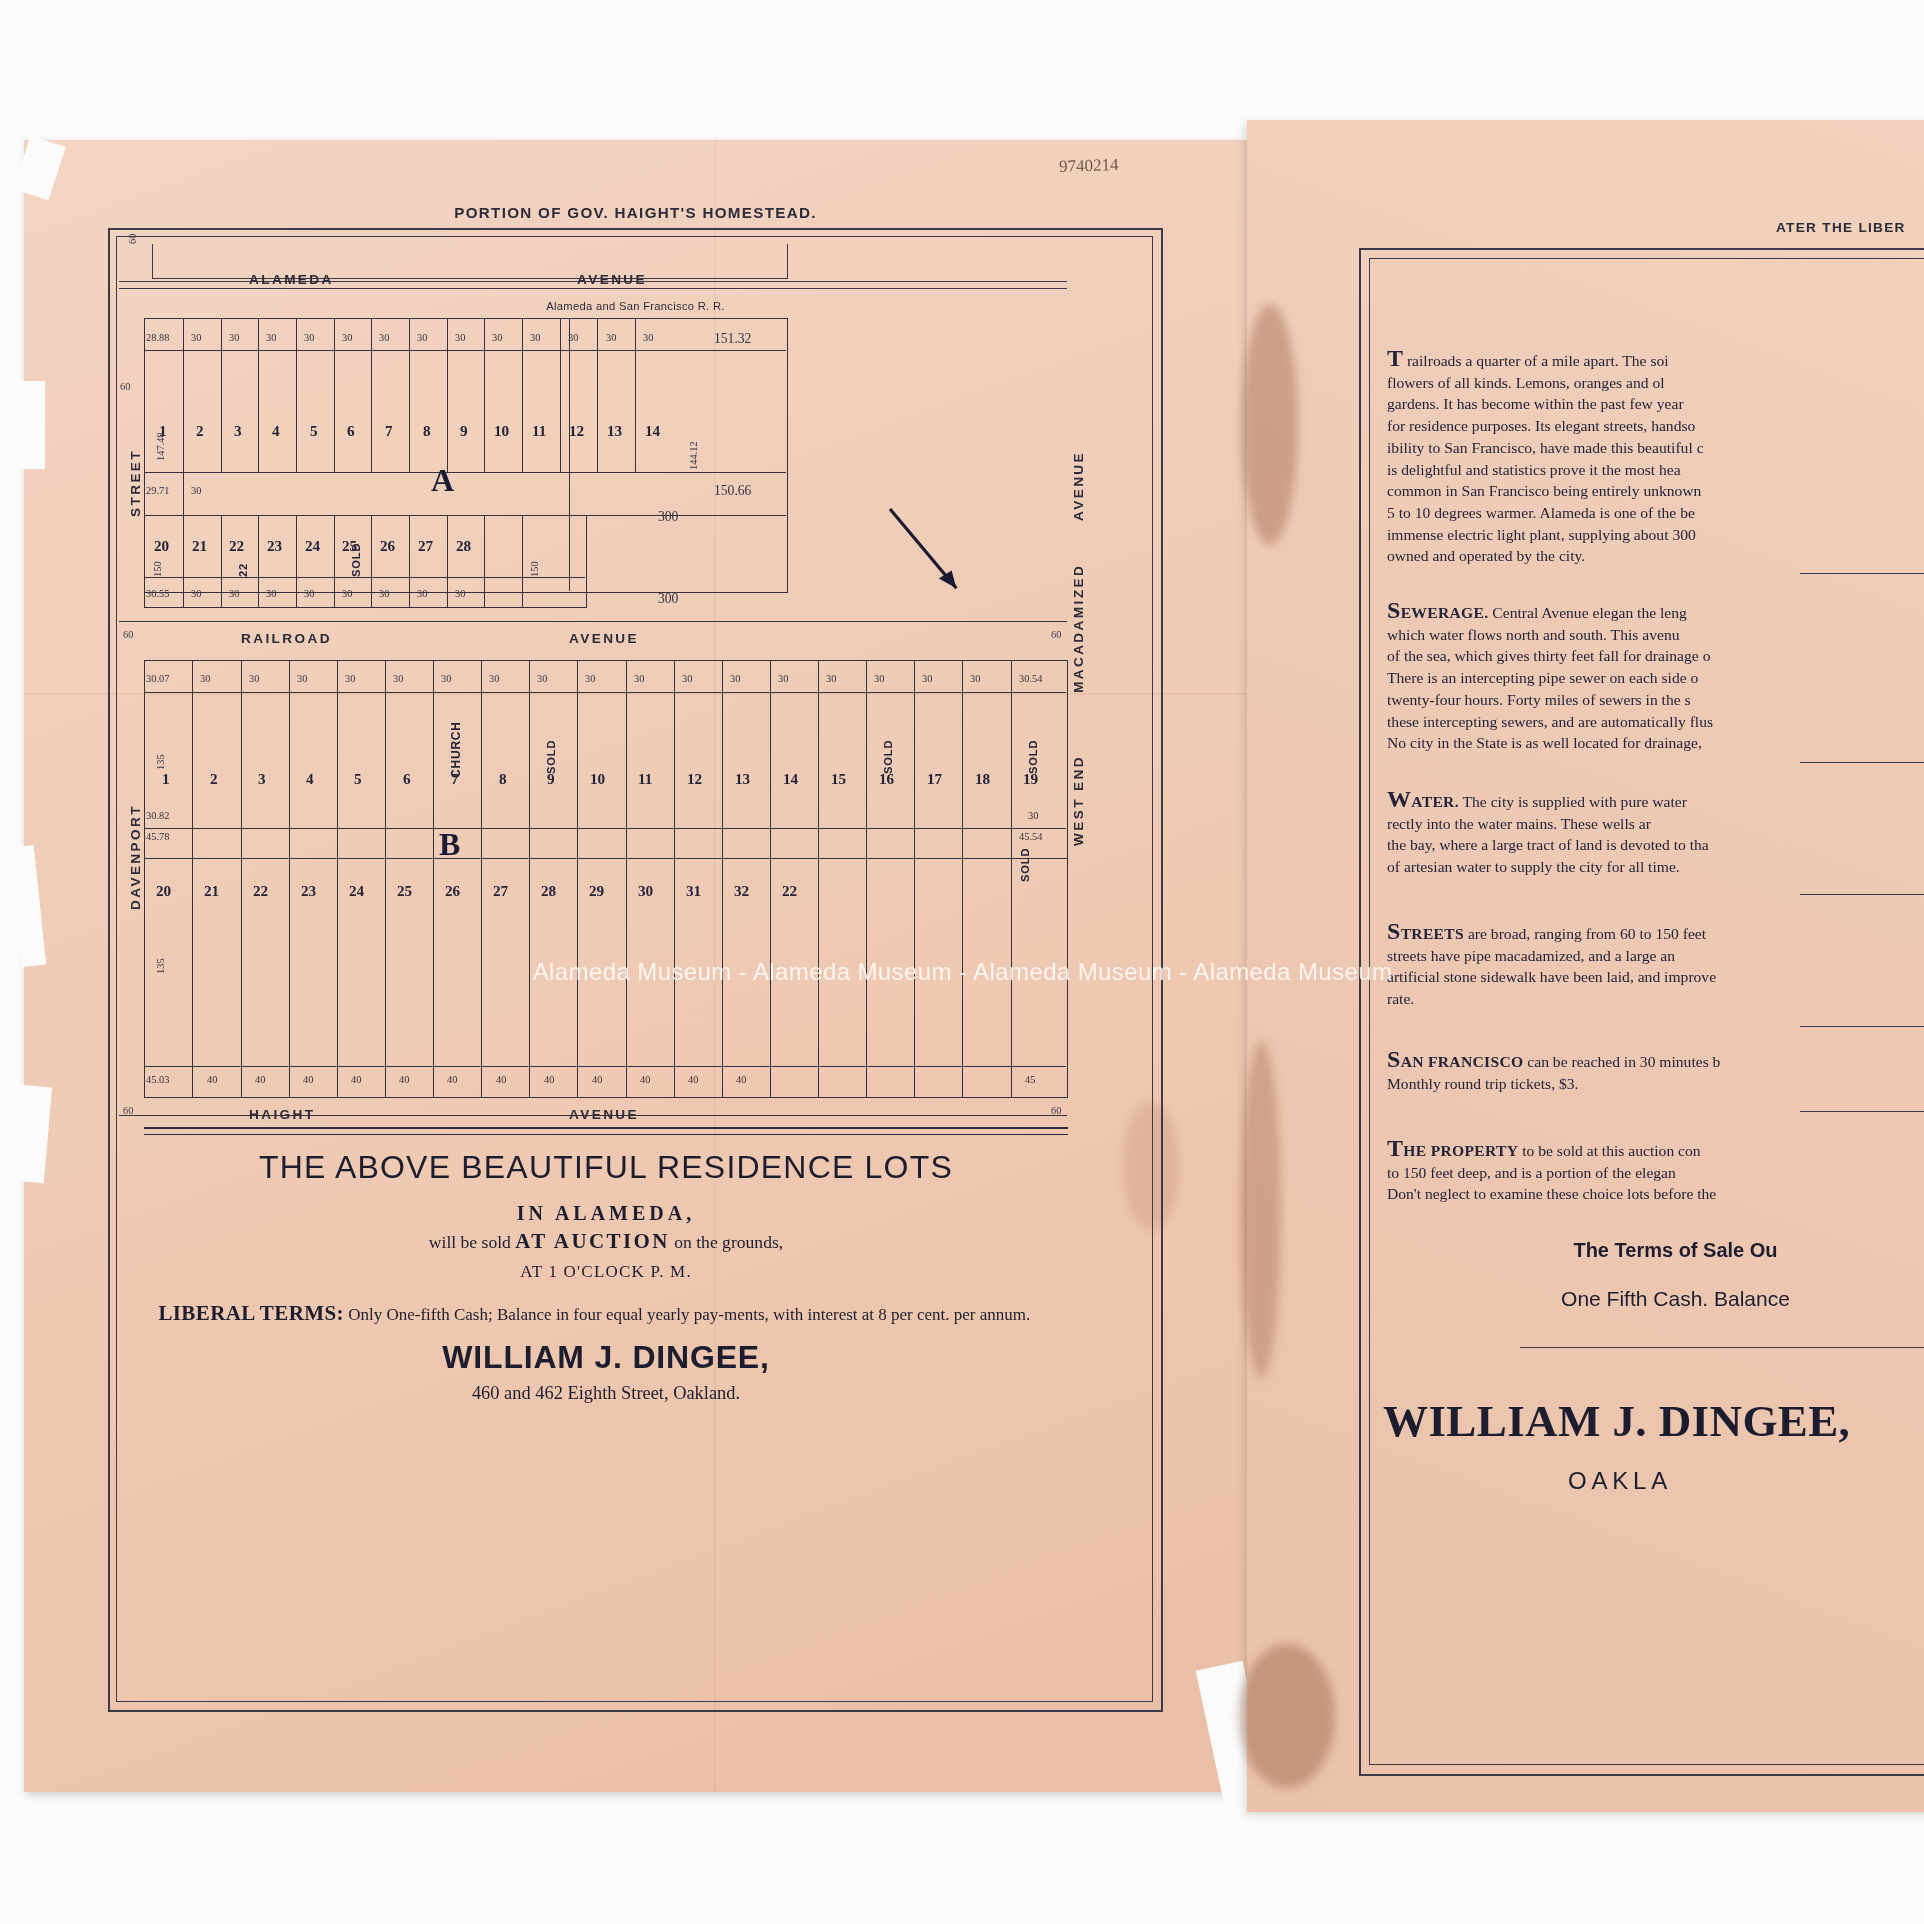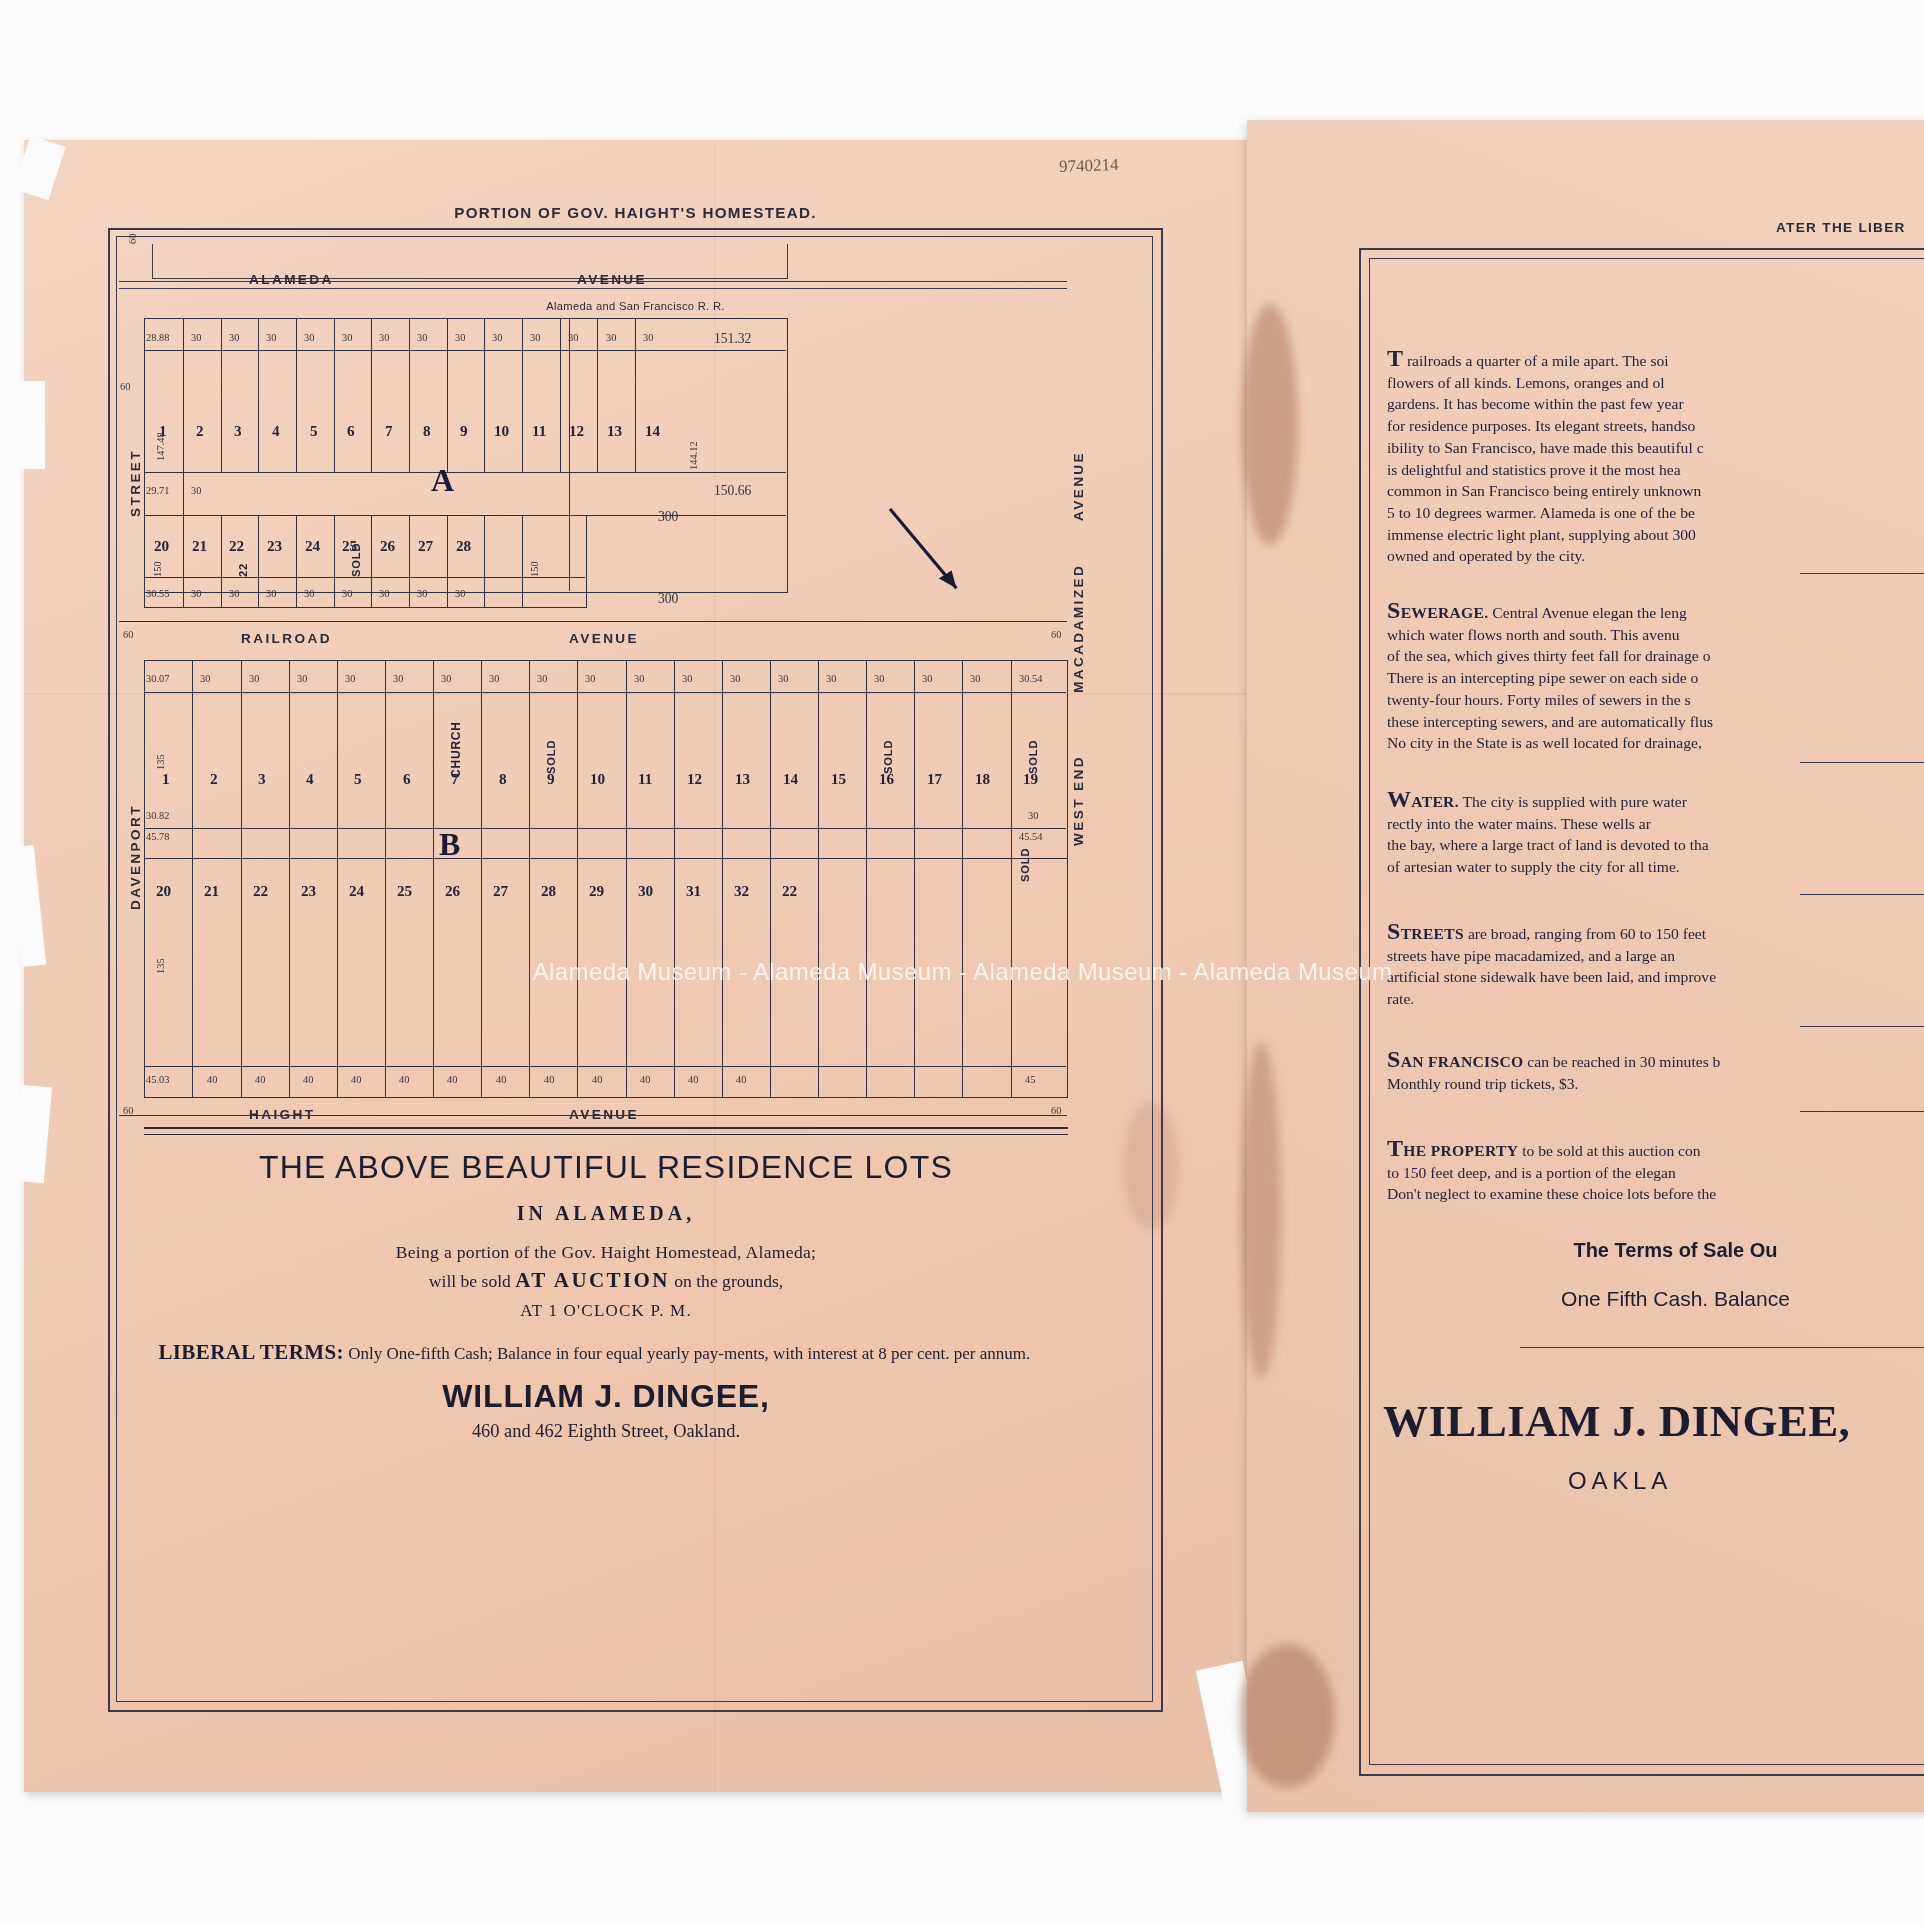--- a/index.html
+++ b/index.html
@@ -435,21 +435,20 @@
     <div class="hline" style="left:95px;top:975px;width:948px;"></div>
     <div class="street-lbl" style="left:225px;top:967px;">HAIGHT</div>
     <div class="street-lbl" style="left:545px;top:967px;">AVENUE</div>
     <div class="small-num" style="left:99px;top:965px;">60</div>
     <div class="small-num" style="left:1027px;top:965px;">60</div>
 
     <div class="ad-rule"></div>
     <div class="ad">
       <div class="ad-l1">THE ABOVE BEAUTIFUL RESIDENCE LOTS</div>
       <div class="ad-l2">IN ALAMEDA,</div>
-      <div class="ad-l3">Being a portion of the Gov. Haight Homestead, Alameda;</div>
       <div class="ad-l4">
         <span>will be sold</span>
         <span class="ad-auc">AT AUCTION</span>
         <span>on the grounds,</span>
       </div>
       <div class="ad-time">AT 1 O'CLOCK P. M.</div>
       <div class="ad-terms">
         <b>LIBERAL TERMS:</b>
         <span>Only One-fifth Cash; Balance in four equal yearly pay-ments, with interest at 8 per cent. per annum.</span>
       </div>

